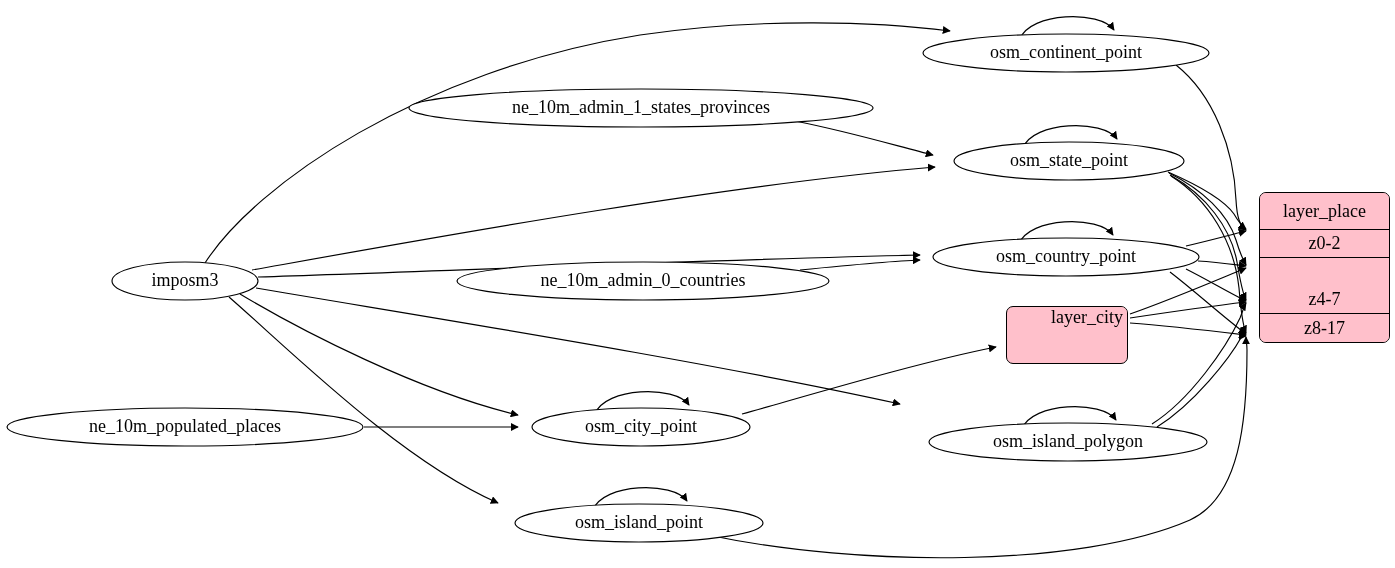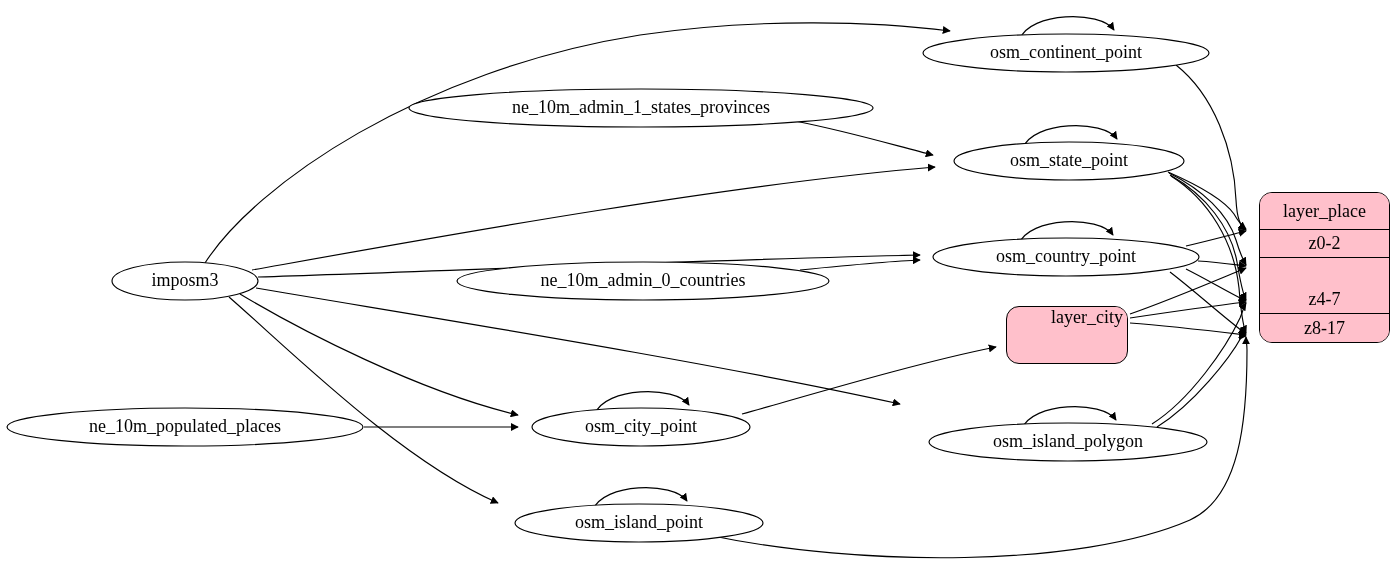--- a/index.html
+++ b/index.html
@@ -41,21 +41,21 @@
     fill: #000000;
     text-anchor: middle;
     dominant-baseline: middle;
     pointer-events: none;
   }
   .record-box {
     position: absolute;
     box-sizing: border-box;
     background: #ffc0cb;
     border: 1.2px solid #000000;
-    border-radius: 13px;
+    border-radius: 7px;
     overflow: hidden;
   }
   .record-row {
     box-sizing: border-box;
     display: flex;
     align-items: center;
     justify-content: center;
     font-family: "Liberation Serif", "DejaVu Serif", serif;
     font-size: 18px;
     color: #000000;

